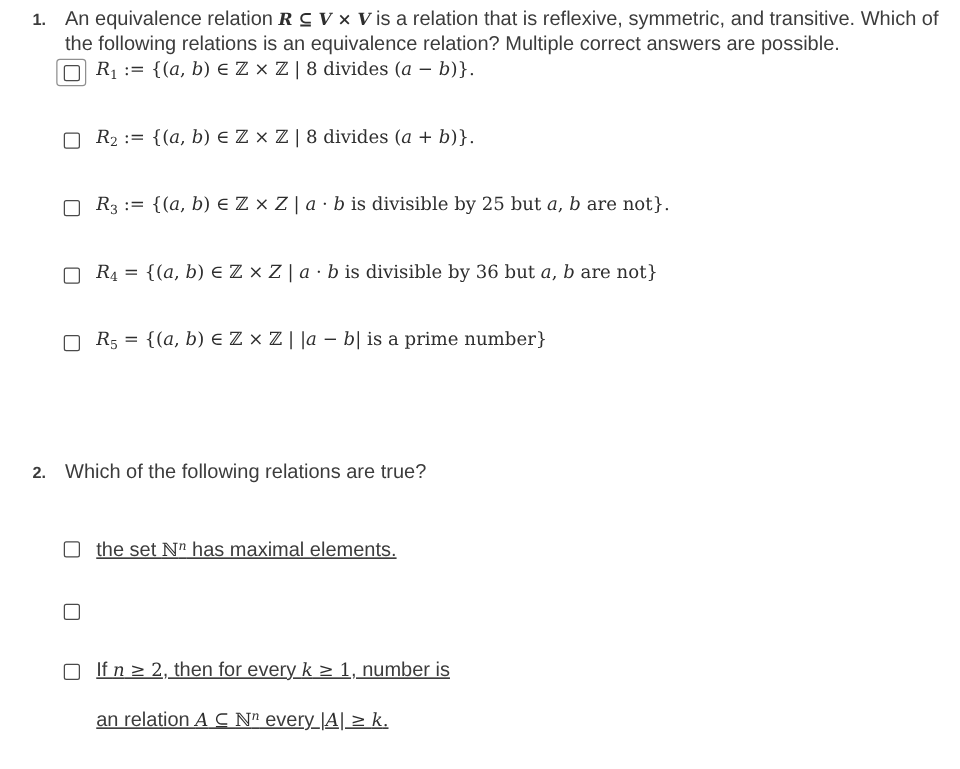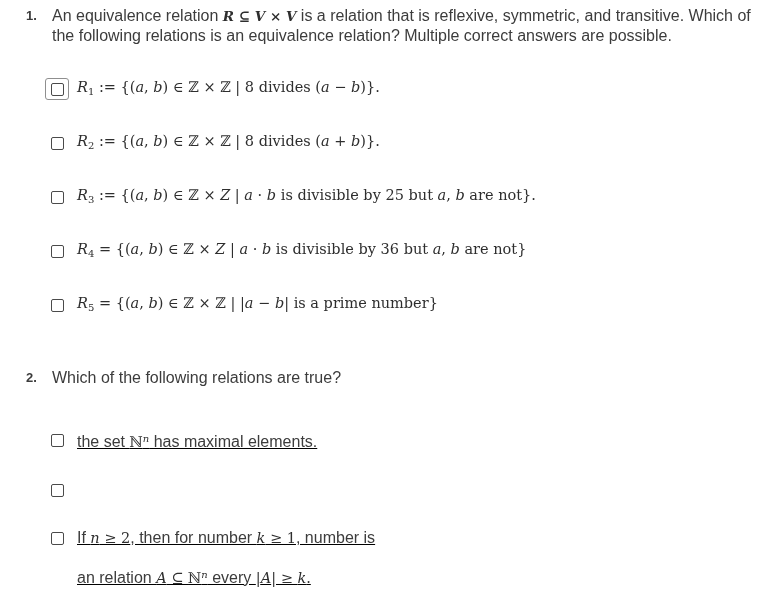--- a/index.html
+++ b/index.html
@@ -39,21 +39,21 @@
     font-size: 13px;
     color: #3c3c3c;
     line-height: 19px;
     max-width: 704px;
     margin-left: 10px;
   }
 
   .options {
     margin-left: 19px;
   }
-  .q1 .options { margin-top: 30px; }
+  .q1 .options { }
   .q2 .options { margin-top: 40px; text-decoration: underline; }
 
   .option {
     display: flex;
     align-items: center;
   }
   .q1 .option { margin-bottom: 28px; }
   .q2 .option { margin-bottom: 26px; }
   .option.multi { align-items: flex-start; }
   .option.multi .cbwrap { margin-top: 0px; }
@@ -167,21 +167,21 @@
         <span class="cbwrap">
           <span class="checkbox"></span>
         </span>
       </div>
 
       <div class="option multi">
         <span class="cbwrap">
           <span class="checkbox"></span>
         </span>
         <span class="opt-lines">
-          <span class="opt-label" style="display:block;"><span class="s-t">If </span><span class="s-mi">n</span><span class="s-mr"> ≥ 2</span><span class="s-t">, then for number </span><span class="s-mi">k</span><span class="s-mr"> ≥ 1</span><span class="s-t">, number is</span></span>
+          <span class="opt-label" style="display:block;"><span class="s-t">If </span><span class="s-mi">n</span><span class="s-mr"> ≥ 2</span><span class="s-t">, then for every </span><span class="s-mi">k</span><span class="s-mr"> ≥ 1</span><span class="s-t">, number is</span></span>
           <span class="opt-label opt-line2" style="display:block;"><span class="s-t">an relation </span><span class="s-mi">A</span><span class="s-mr"> ⊆ </span><span class="s-mr">ℕ</span><span class="s-supi">n</span><span class="s-t"> every </span><span class="s-mr">|</span><span class="s-mi">A</span><span class="s-mr">| ≥ </span><span class="s-mi">k</span><span class="s-mr">.</span></span>
         </span>
       </div>
 
     </div>
   </section>
 
 </div>
 
 </body></html>

